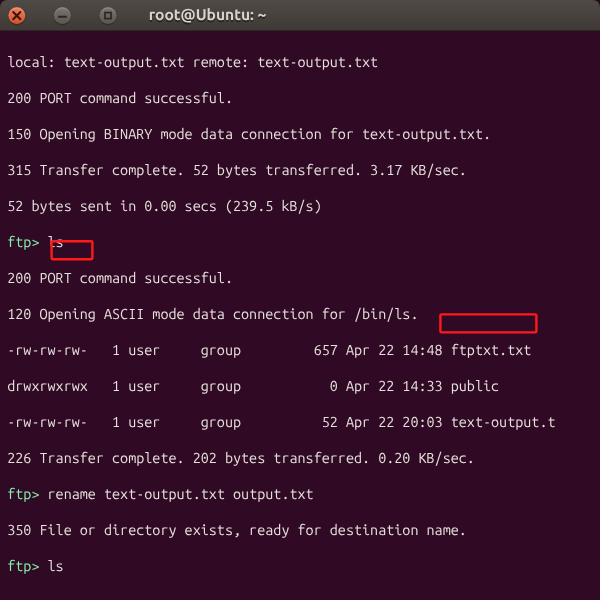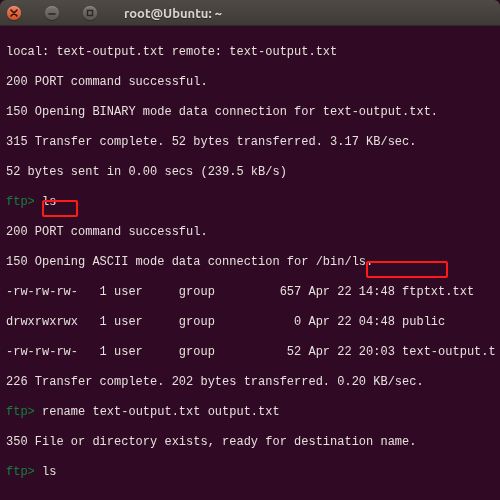--- a/index.html
+++ b/index.html
@@ -51,22 +51,22 @@
   }
   .term {
     background: #300a24;
     color: #e6e1dc;
     font-size: 12px;
     line-height: 15px;
     padding: 4px 6px 6px 6px;
     white-space: pre;
     letter-spacing: 0px;
   }
-  .term .row { display:block; height:15px; position:relative;font-family:Liberation Mono, monospace; }
-  .prompt { color: #15803d; }
+  .term .row { display:block; height:15px; position:relative; }
+  .prompt { color: #86efac; }
   .hl {
     position: absolute;
     border: 2px solid #ff1a1a;
     border-radius: 2px;
     pointer-events: none;
   }
   .hl1 { top: 200px; left: 42px; width: 36px; height: 17px; }
   .hl2 { top: 261px; left: 366px; width: 82px; height: 17px; }
 </style>
 </head>
@@ -95,23 +95,23 @@
     </div>
 
     <div class="term">
 <span class="row">local: text-output.txt remote: text-output.txt</span>
 <span class="row">200 PORT command successful.</span>
 <span class="row">150 Opening BINARY mode data connection for text-output.txt.</span>
 <span class="row">315 Transfer complete. 52 bytes transferred. 3.17 KB/sec.</span>
 <span class="row">52 bytes sent in 0.00 secs (239.5 kB/s)</span>
 <span class="row"><span class="prompt">ftp&gt; </span><span>ls</span></span>
 <span class="row">200 PORT command successful.</span>
-<span class="row">150 Opening ASCII mode data connection for /bin/ls.</span>
+<span class="row">120 Opening ASCII mode data connection for /bin/ls.</span>
 <span class="row">-rw-rw-rw-   1 user     group         657 Apr 22 14:48 ftptxt.txt</span>
-<span class="row">drwxrwxrwx   1 user     group           0 Apr 22 04:48 public</span>
+<span class="row">drwxrwxrwx   1 user     group           0 Apr 22 14:33 public</span>
 <span class="row">-rw-rw-rw-   1 user     group          52 Apr 22 20:03 text-output.t</span>
 <span class="row">226 Transfer complete. 202 bytes transferred. 0.20 KB/sec.</span>
 <span class="row"><span class="prompt">ftp&gt; </span><span>rename text-output.txt output.txt</span></span>
 <span class="row">350 File or directory exists, ready for destination name.</span>
 <span class="row"><span class="prompt">ftp&gt; </span><span>ls</span></span>
 
 
 
 
 

